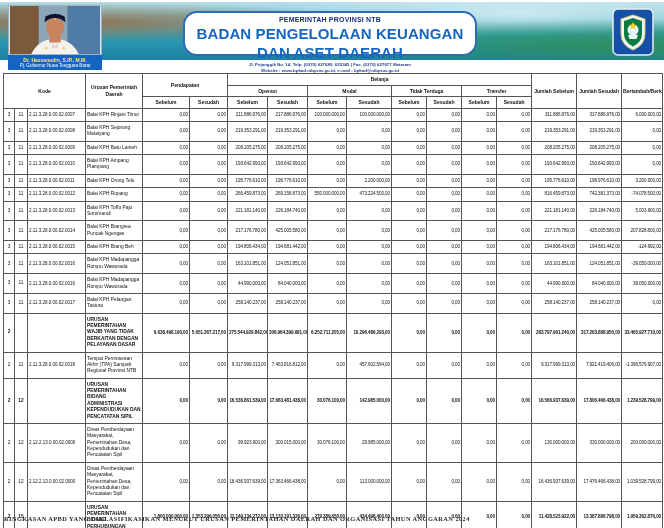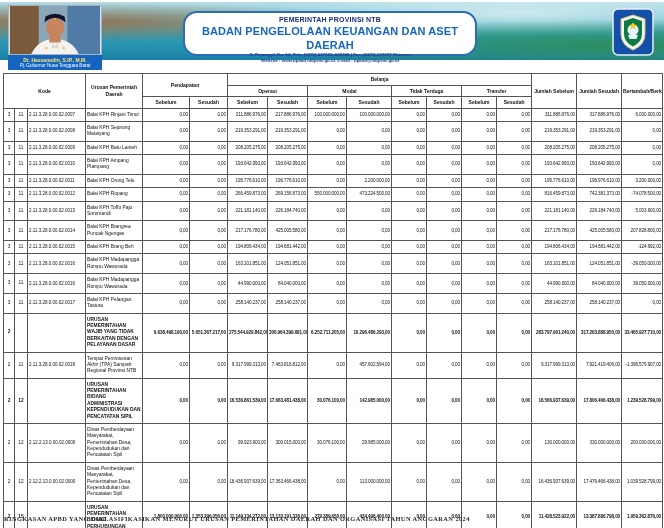--- a/index.html
+++ b/index.html
@@ -24,21 +24,21 @@
     padding:1.5px 1px 2px 1px; line-height:1.25;
   }
   .caption .nm { color:#ffe66a; font-weight:bold; font-size:5px; }
   .caption .tl { color:#fdfdfd; font-size:4.6px; }
   .banner-box {
     position:absolute; left:183px; top:9px; width:294px; height:45px; z-index:2;
     background:#fff; border:2px solid #2e6db5; border-radius:14px;
     text-align:center; padding-top:3px; line-height:1.25;
   }
   .b1 { font-size:7px;  font-weight:bold; color:#1b2f80; letter-spacing:.2px; }
-  .b2 { font-size:11px; font-weight:bold; color:#1566c0; letter-spacing:.1px; }
+  .b2 { font-size:15px; font-weight:bold; color:#1566c0; letter-spacing:.1px; }
   .b3, .b4 { font-size:4.4px; font-weight:bold; color:#23418f; }
   .logo {
     position:absolute; right:10px; top:6px; width:42px; height:48px; z-index:3;
   }
   
   table.budget {
     position:absolute; top:73px; left:3px; width:658px;
     border-collapse:collapse; table-layout:fixed; background:#fff;
   }
   table.budget th, table.budget td {

